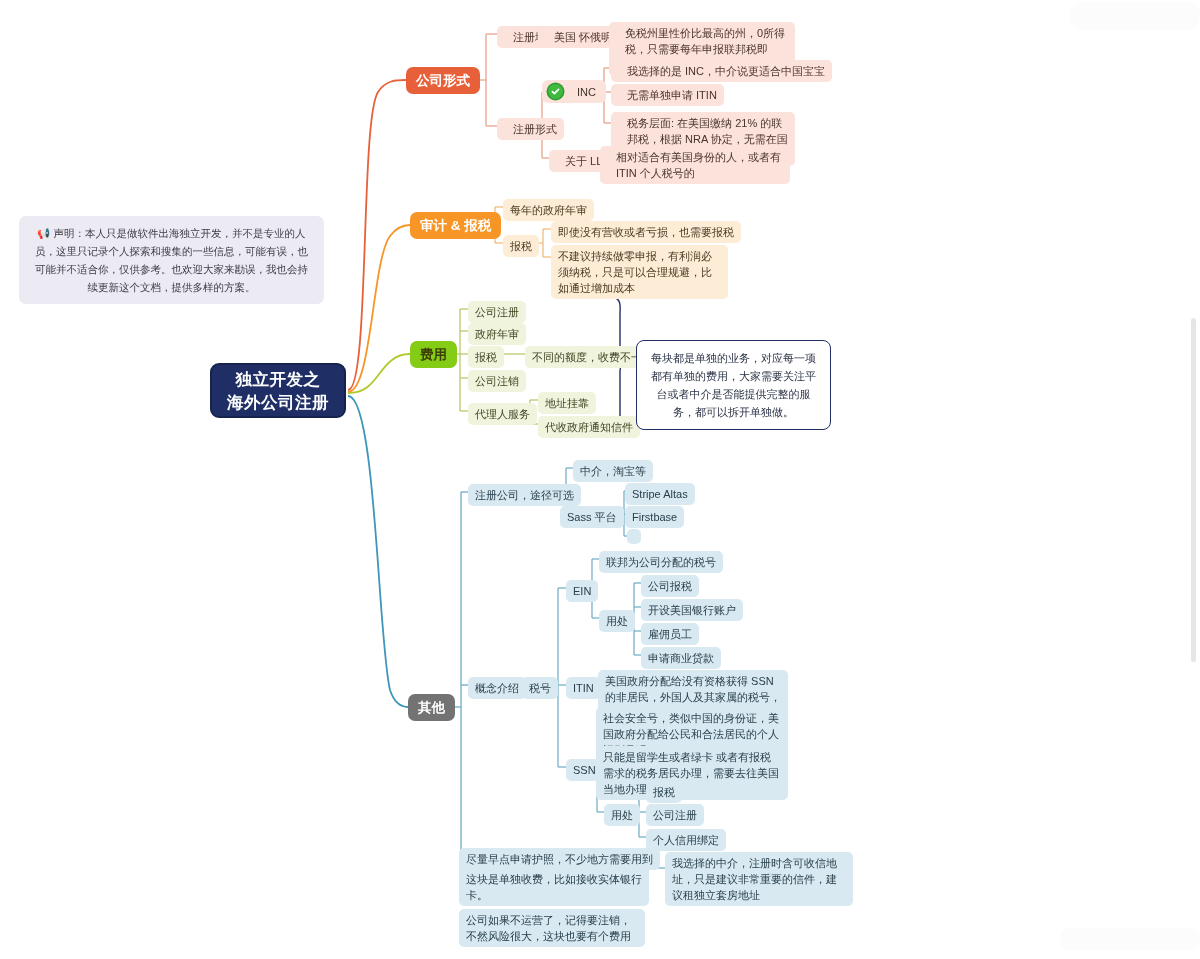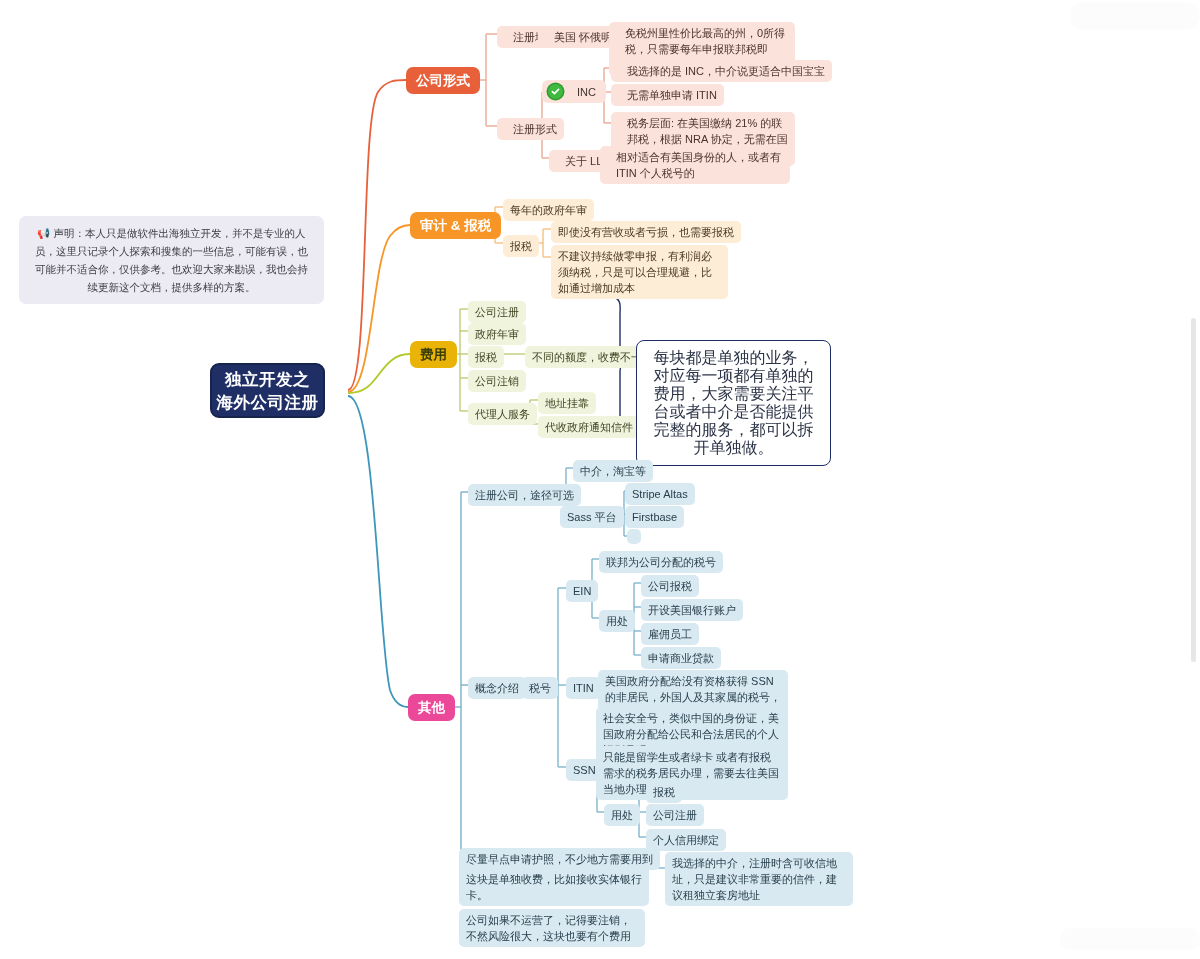--- a/index.html
+++ b/index.html
@@ -10,55 +10,55 @@
     overflow:hidden;
     position:relative;
   }
   #canvas{position:absolute;left:0;top:0;width:1200px;height:959px;}
   svg#wires{position:absolute;left:0;top:0;width:1200px;height:959px;pointer-events:none;}
 
   .node{position:absolute;box-sizing:border-box;}
 
   
   .root{
-    left:210px;top:363px;width:115px;height:55px;
+    left:210px;top:363px;width:136px;height:55px;
     background:#1f2f66;border:2px solid #16234d;border-radius:9px;
     color:#ffffff;font-weight:bold;font-size:16.5px;line-height:23px;
     text-align:center;display:flex;align-items:center;justify-content:center;
     flex-direction:column;letter-spacing:.5px;
   }
   .root span{display:block;white-space:nowrap;}
 
   
   .b1{
     border-radius:7px;font-weight:bold;font-size:13.5px;color:#ffffff;
     display:flex;align-items:center;justify-content:center;
     padding:0 10px;white-space:nowrap;height:27px;
   }
   .b1.red{background:#e8603a;}
   .b1.orange{background:#f79626;}
-  .b1.olive{background:#eab308;color:#3b3f06;font-family:Liberation Mono, monospace;}
-  .b1.teal{background:#ec4899;}
+  .b1.olive{background:#84cc16;color:#3b3f06;font-family:Liberation Mono, monospace;}
+  .b1.teal{background:#737373;}
 
   
   .chip{
     border-radius:5px;font-size:11px;line-height:16px;
     padding:3px 7px;display:flex;align-items:center;
     white-space:nowrap;
   }
   .chip.multi{display:block;white-space:normal;}
 
   
   .fam-red .chip{background:#fbe2da;color:#4a332c;padding-left:16px;}
   .fam-orange .chip{background:#fdecd6;color:#4a3a22;align-items:center;}
   .fam-olive .chip{background:#f0f4dd;color:#3f4422;}
   .fam-teal .chip{background:#d9e9f1;color:#28404d;}
   .note-box{
     position:absolute;background:#ffffff;border:1.4px solid #1f2f66;
-    border-radius:8px;font-size:16px;line-height:18px;color:#2b3346;
+    border-radius:8px;font-size:11px;line-height:18px;color:#2b3346;
     padding:8px 12px;text-align:center;box-sizing:border-box;
   }
   .disclaimer{
     position:absolute;left:19px;top:216px;width:305px;
     background:#eceaf2;border-radius:7px;color:#3d3c46;
     font-size:10.5px;line-height:18px;padding:8px 12px;
     text-align:center;box-sizing:border-box;
   }
 
   .inc-chip{

